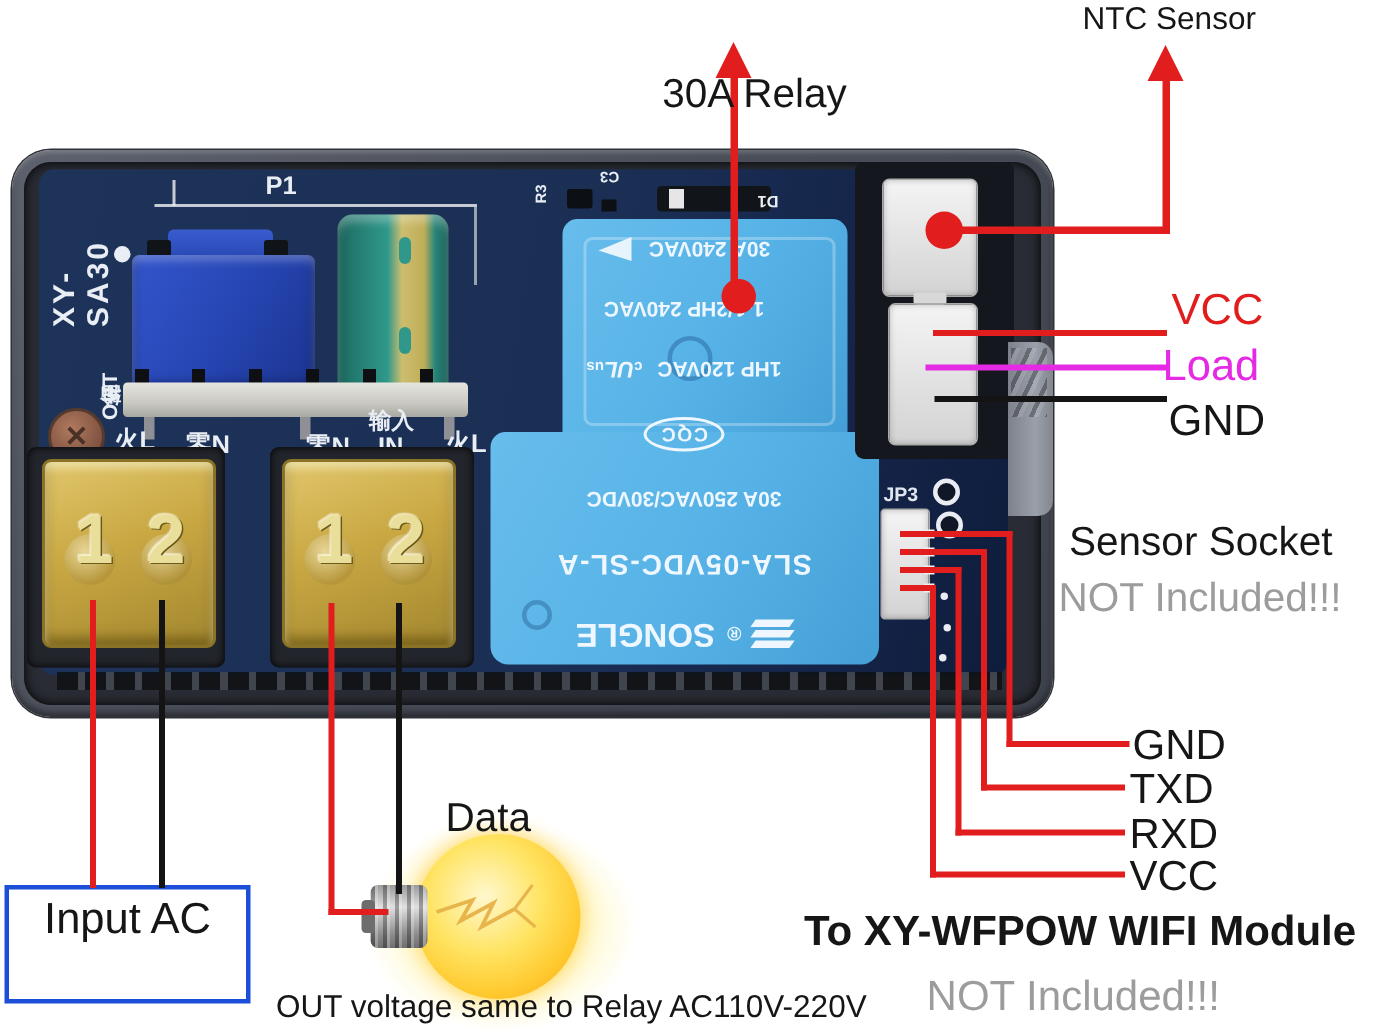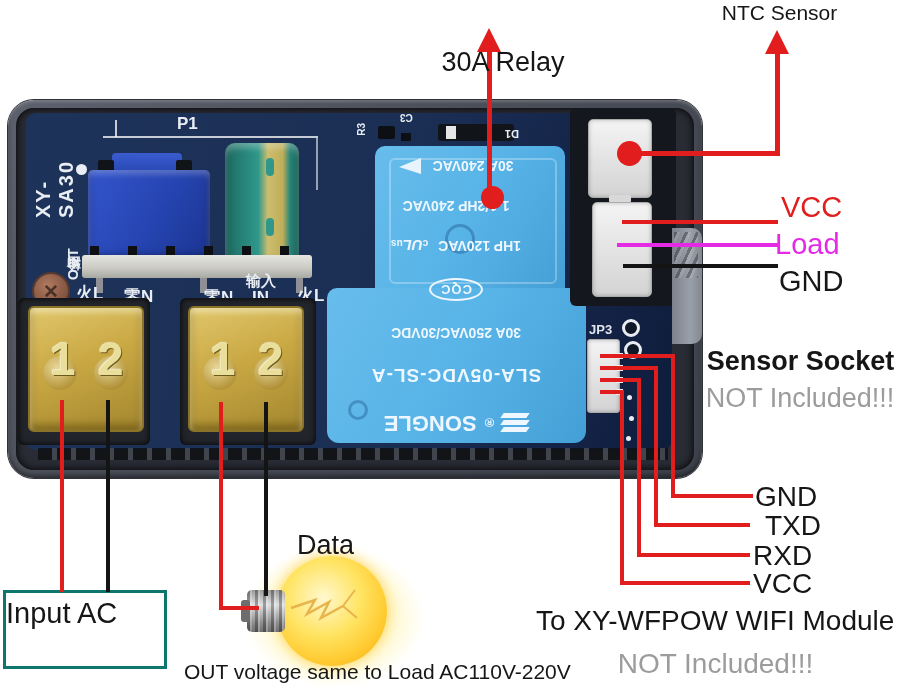--- a/index.html
+++ b/index.html
@@ -52,21 +52,21 @@
   #bulbglow{position:absolute;left:243px;top:546px;width:182px;height:142px;z-index:5;border-radius:50%;
             background:radial-gradient(closest-side,rgba(255,236,120,.95),rgba(255,244,170,.65) 55%,rgba(255,255,255,0) 100%);}
   #bulbglass{position:absolute;left:277px;top:556px;width:110px;height:110px;border-radius:50%;z-index:6;
              background:radial-gradient(circle at 42% 38%,#fff8cf 0%,#ffe463 40%,#ffc92e 70%,#eda414 100%);
              box-shadow:0 0 14px rgba(255,200,40,.8);}
   #bulbbase{position:absolute;left:247px;top:590px;width:38px;height:42px;z-index:7;border-radius:5px;
             background:linear-gradient(180deg,#9a9a9a,#e0e0e0 35%,#8a8a8a 80%,#6f6f6f);}
   #bulbbase .rid{position:absolute;inset:0;border-radius:5px;
             background:repeating-linear-gradient(90deg,rgba(0,0,0,.30) 0 3px,rgba(255,255,255,.25) 3px 5px,transparent 5px 8px);}
   #inputbox{position:absolute;left:3px;top:590px;width:158px;height:73px;background:#ffffff;
-            border:3px solid #0f766e;z-index:9;text-align:left;}
+            border:3px solid #1d4ed8;z-index:9;text-align:center;}
 </style>
 </head>
 <body>
 
 <div id="stage">
 
   <div id="device">
     <div id="rim"></div>
     <div id="board"></div>
 
@@ -225,44 +225,44 @@
   <div class="wire red" style="left:219px;top:606px;width:40px;height:4px;"></div>
   <div class="wire blk" style="left:264px;top:402px;width:4px;height:194px;"></div>
 
   <div class="lbl ctr" style="left:433px;top:2px;width:140px;font-size:27px;z-index:12;margin-top:46px;">30A Relay</div>
   <div class="lbl ctr" style="left:692px;top:2px;width:175px;font-size:21px;z-index:12;">NTC Sensor</div>
 
   <div class="lbl" style="left:781px;top:192px;font-size:29px;color:#e11d1d;z-index:12;">VCC</div>
   <div class="lbl" style="left:775px;top:229px;font-size:29px;color:#e52ae5;z-index:12;">Load</div>
   <div class="lbl" style="left:779px;top:266px;font-size:29px;z-index:12;">GND</div>
 
-  <div class="lbl ctr" style="left:698px;top:347px;width:205px;font-size:27px;z-index:12;font-weight:bold;">Sensor Socket</div>
+  <div class="lbl ctr" style="left:698px;top:347px;width:205px;font-size:27px;z-index:12;">Sensor Socket</div>
   <div class="lbl ctr" style="left:690px;top:384px;width:220px;font-size:27px;color:#9c9c9c;z-index:12;">NOT Included!!!</div>
 
   <div class="lbl" style="left:755px;top:482px;font-size:28px;z-index:12;">GND</div>
-  <div class="lbl" style="left:753px;top:511px;font-size:28px;z-index:12;margin-left:12px;">TXD</div>
+  <div class="lbl" style="left:753px;top:511px;font-size:28px;z-index:12;">TXD</div>
   <div class="lbl" style="left:753px;top:541px;font-size:28px;z-index:12;">RXD</div>
   <div class="lbl" style="left:753px;top:569px;font-size:28px;z-index:12;">VCC</div>
 
-  <div class="lbl" style="left:536px;top:606px;font-size:28px;z-index:12;">To XY-WFPOW WIFI Module</div>
+  <div class="lbl" style="left:536px;top:606px;font-size:28px;z-index:12;font-weight:bold;">To XY-WFPOW WIFI Module</div>
   <div class="lbl ctr" style="left:598px;top:649px;width:235px;font-size:28px;color:#9c9c9c;z-index:12;">NOT Included!!!</div>
 
   <div class="lbl" style="left:297px;top:531px;font-size:27px;z-index:12;">Data</div>
 
   <div id="bulbglow"></div>
   <div id="bulbglass">
     <svg width="110" height="110" viewBox="0 0 110 110">
       <path d="M14 52 L38 44 L30 58 L52 46 L44 62 L66 50" stroke="#e8b44c" stroke-width="2.5" fill="none"></path>
       <path d="M66 50 L78 34 M66 50 L80 62" stroke="#e8b44c" stroke-width="2" fill="none"></path>
     </svg>
   </div>
   <div id="bulbbase">
       <div class="rid"></div>
     </div>
   <div class="abs" style="left:241px;top:600px;width:9px;height:22px;background:#6d6d6d;border-radius:3px;z-index:7;"></div>
 
   <div id="inputbox">
     <div style="font-size:29px;margin-top:4px;">Input AC</div>
   </div>
 
-  <div class="lbl" style="left:184px;top:661px;font-size:21px;z-index:12;">OUT voltage same to Load AC110V-220V</div>
+  <div class="lbl" style="left:184px;top:661px;font-size:21px;z-index:12;">OUT voltage same to Relay AC110V-220V</div>
 
 </div>
 
 </body></html>

